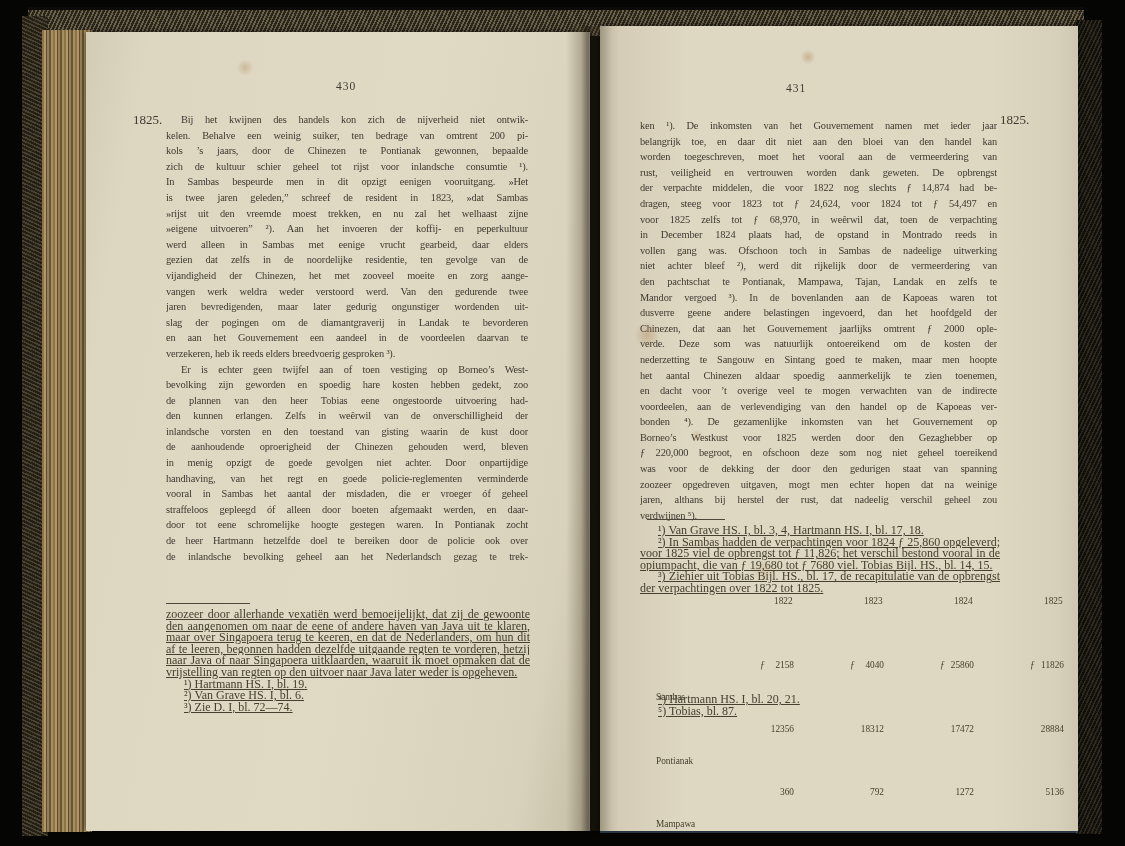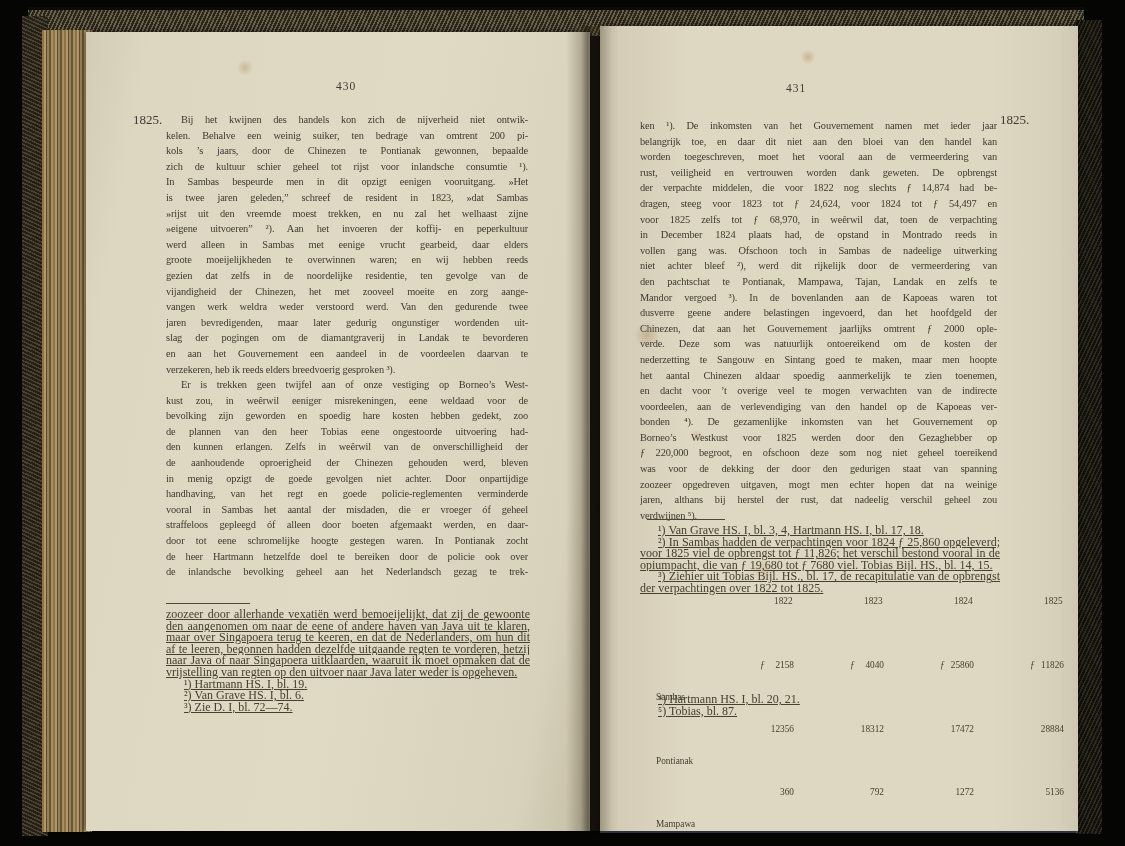--- a/index.html
+++ b/index.html
@@ -79,33 +79,32 @@
     <div class="text-block" id="left-lines" style="left:80px;top:80px;width:362px;">
         <div class="line ind">Bij het kwijnen des handels kon zich de nijverheid niet ontwik-</div>
         <div class="line">kelen. Behalve een weinig suiker, ten bedrage van omtrent 200 pi-</div>
         <div class="line">kols ’s jaars, door de Chinezen te Pontianak gewonnen, bepaalde</div>
         <div class="line">zich de kultuur schier geheel tot rijst voor inlandsche consumtie ¹).</div>
         <div class="line">In Sambas bespeurde men in dit opzigt eenigen vooruitgang.  »Het</div>
         <div class="line">is twee jaren geleden,” schreef de resident in 1823, »dat Sambas</div>
         <div class="line">»rijst uit den vreemde moest trekken, en nu zal het welhaast zijne</div>
         <div class="line">»eigene uitvoeren” ²). Aan het invoeren der koffij- en peperkultuur</div>
         <div class="line">werd alleen in Sambas met eenige vrucht gearbeid, daar elders</div>
-        <div class="line">groote moeijelijkheden te overwinnen waren; en wij hebben reeds</div>
         <div class="line">gezien dat zelfs in de noordelijke residentie, ten gevolge van de</div>
         <div class="line">vijandigheid der Chinezen, het met zooveel moeite en zorg aange-</div>
         <div class="line">vangen werk weldra weder verstoord werd. Van den gedurende twee</div>
         <div class="line">jaren bevredigenden, maar later gedurig ongunstiger wordenden uit-</div>
         <div class="line">slag der pogingen om de diamantgraverij in Landak te bevorderen</div>
         <div class="line">en aan het Gouvernement een aandeel in de voordeelen daarvan te</div>
         <div class="line nj">verzekeren, heb ik reeds elders breedvoerig gesproken ³).</div>
-        <div class="line ind">Er is trekken geen twijfel aan of onze vestiging op Borneo’s West-</div>
-        <div class="line">kust zou, in weêrwil eeniger misrekeningen, eene weldaad voor de</div>
+        <div class="line ind">Er is echter geen twijfel aan of toen vestiging op Borneo’s West-</div>
         <div class="line">bevolking zijn geworden en spoedig hare kosten hebben gedekt, zoo</div>
         <div class="line">de plannen van den heer Tobias eene ongestoorde uitvoering had-</div>
         <div class="line">den kunnen erlangen.  Zelfs in weêrwil van de onverschilligheid der</div>
+        <div class="line">inlandsche vorsten en den toestand van gisting waarin de kust door</div>
         <div class="line">de aanhoudende oproerigheid der Chinezen gehouden werd, bleven</div>
         <div class="line">in menig opzigt de goede gevolgen niet achter.  Door onpartijdige</div>
         <div class="line">handhaving, van het regt en goede policie-reglementen verminderde</div>
         <div class="line">vooral in Sambas het aantal der misdaden, die er vroeger óf geheel</div>
         <div class="line">straffeloos gepleegd óf alleen door boeten afgemaakt werden, en daar-</div>
         <div class="line">door tot eene schromelijke hoogte gestegen waren. In Pontianak zocht</div>
         <div class="line">de heer Hartmann hetzelfde doel te bereiken door de policie ook over</div>
         <div class="line">de inlandsche bevolking geheel aan het Nederlandsch gezag te trek-</div>
       </div>
     <div class="fn-rule" style="left:80px;top:571px;width:84px;"></div>

